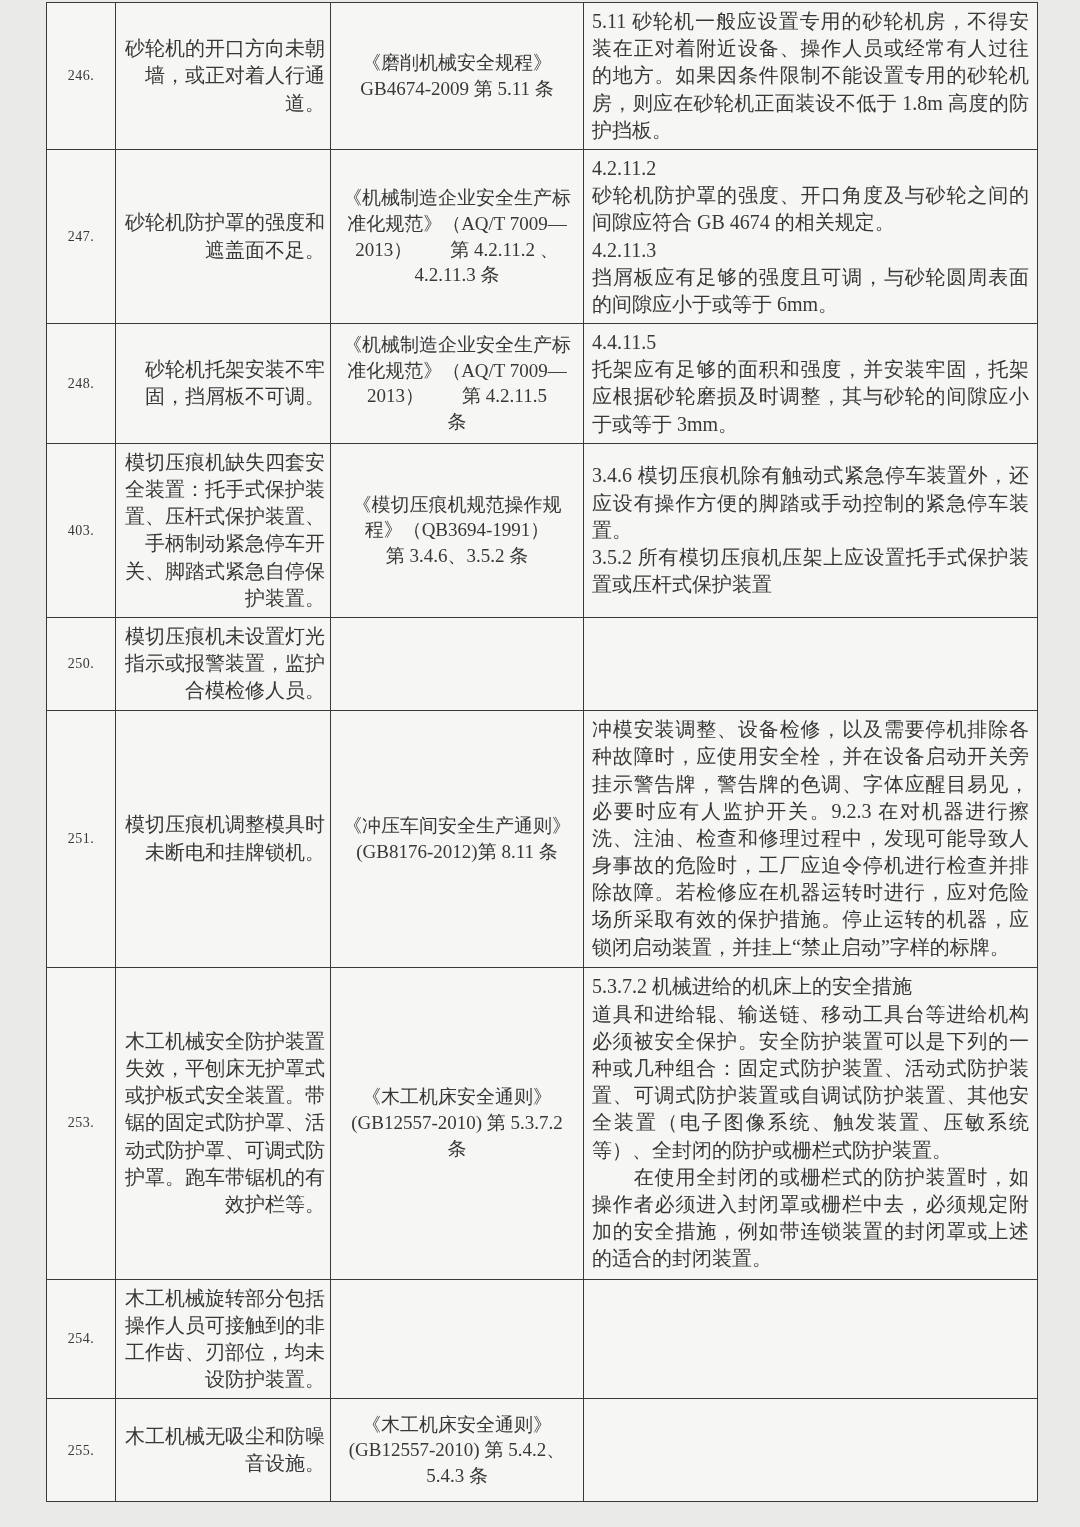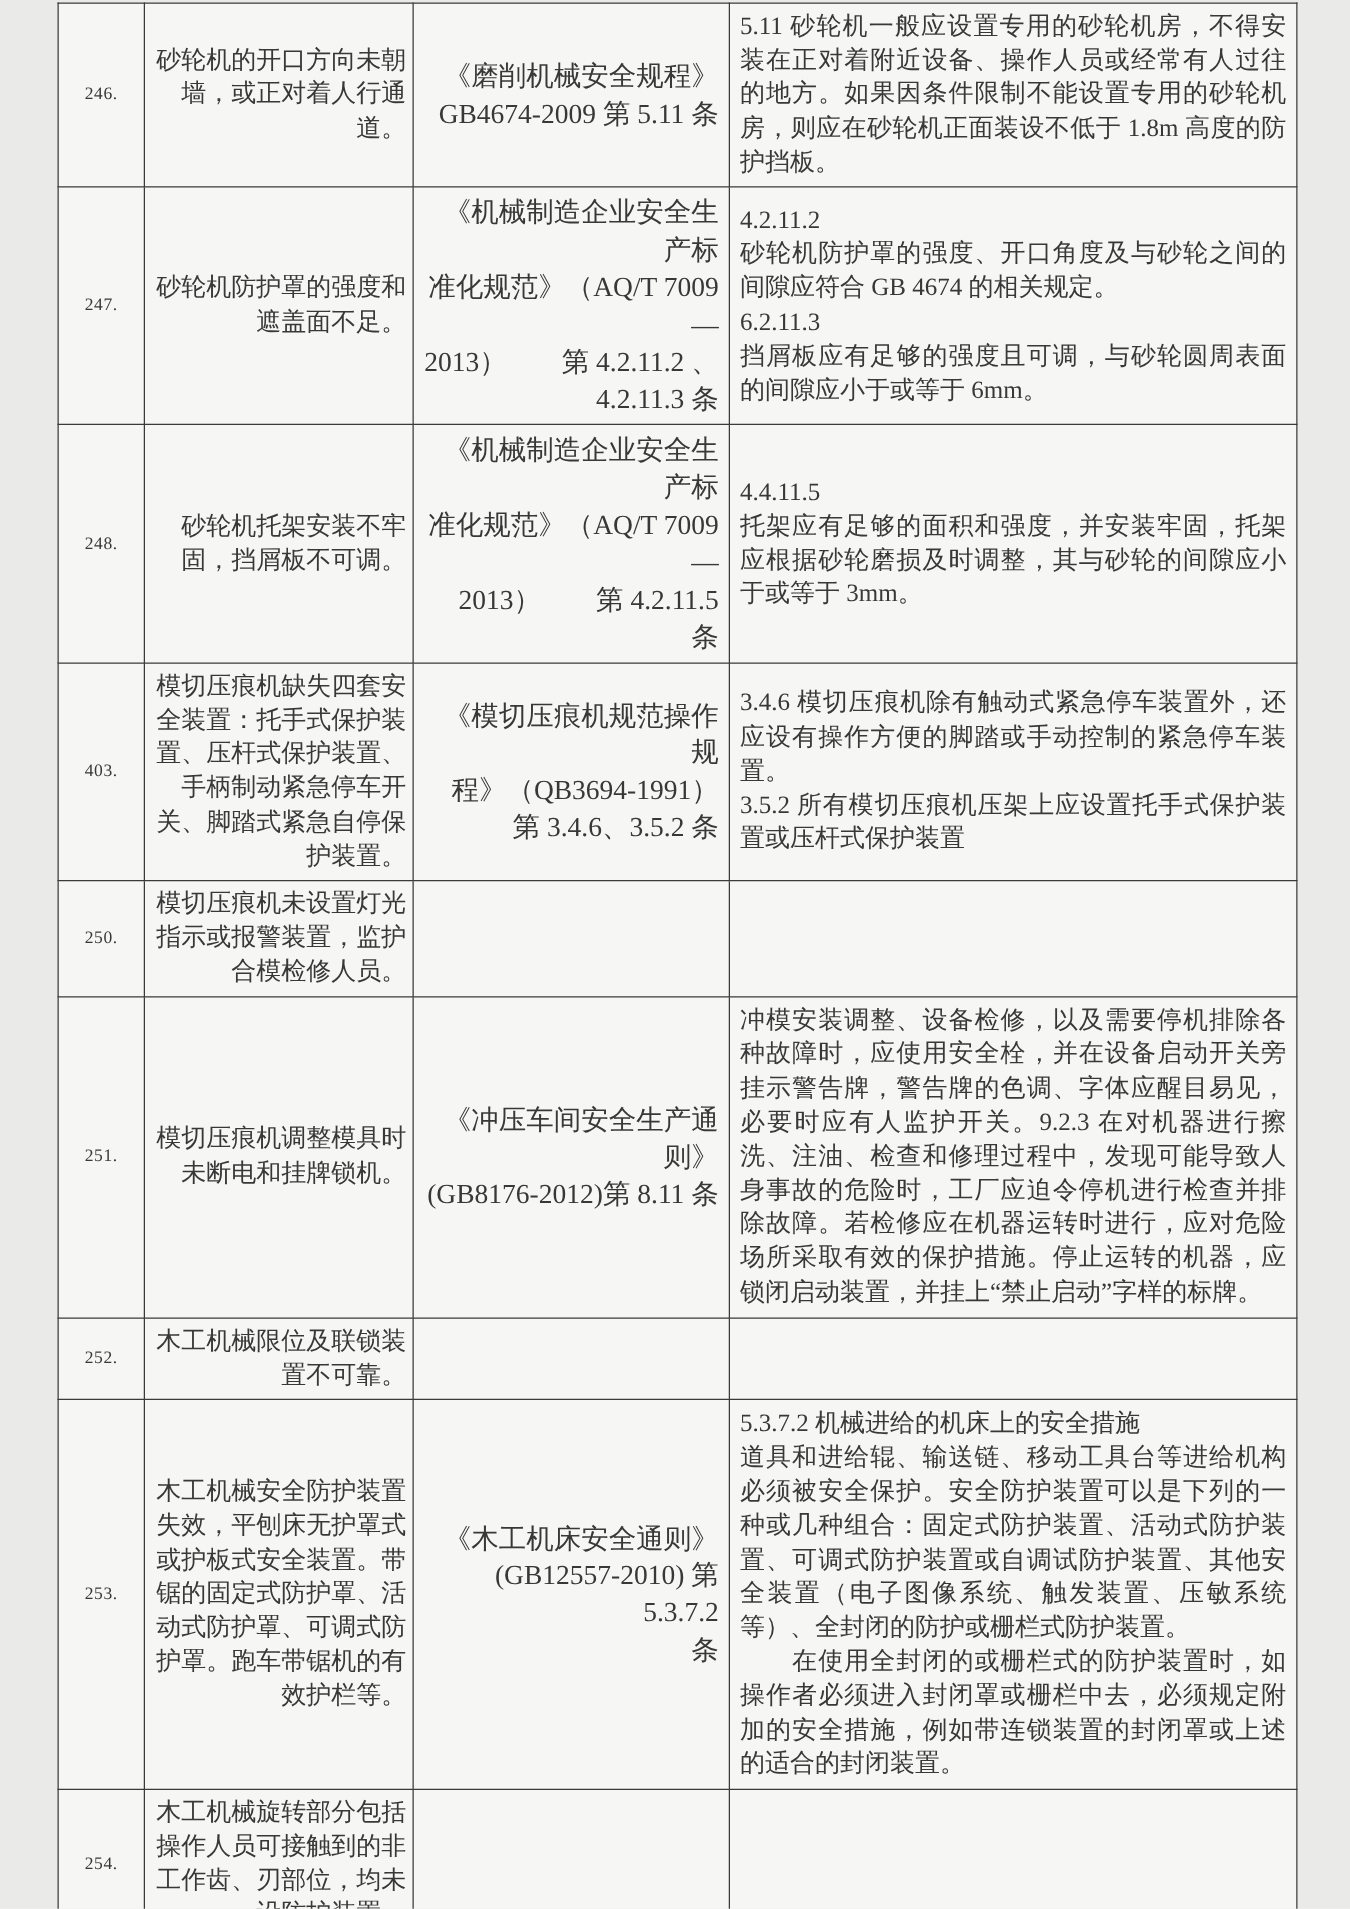--- a/index.html
+++ b/index.html
@@ -38,22 +38,22 @@
   td.num{
     text-align:center;
     font-size:14px;
     letter-spacing:0.5px;
   }
   td.issue{
     text-align:right;
     padding:5px 5px;
   }
   td.ref{
-    text-align:right;
-    font-size:22px;
+    text-align:center;
+    font-size:19px;
     white-space:pre-wrap;
   }
   td.detail{
     text-align:justify;
     white-space:pre-wrap;
   }
   
   tr.r0{height:116px;}
   tr.r1{height:168px;}
   tr.r2{height:112px;}
@@ -86,21 +86,21 @@
       </tr>
       <tr class="r1">
         <td class="num">247.</td>
         <td class="issue">砂轮机防护罩的强度和遮盖面不足。</td>
         <td class="ref">《机械制造企业安全生产标
 准化规范》（AQ/T 7009—
 2013）　　第 4.2.11.2 、
 4.2.11.3 条</td>
         <td class="detail">4.2.11.2
 砂轮机防护罩的强度、开口角度及与砂轮之间的间隙应符合 GB 4674 的相关规定。
-6.2.11.3
+4.2.11.3
 挡屑板应有足够的强度且可调，与砂轮圆周表面的间隙应小于或等于 6mm。</td>
       </tr>
       <tr class="r2">
         <td class="num">248.</td>
         <td class="issue">砂轮机托架安装不牢固，挡屑板不可调。</td>
         <td class="ref">《机械制造企业安全生产标
 准化规范》（AQ/T 7009—
 2013）　　第 4.2.11.5
 条</td>
         <td class="detail">4.4.11.5
@@ -121,26 +121,20 @@
         <td class="ref"></td>
         <td class="detail"></td>
       </tr>
       <tr class="r5">
         <td class="num">251.</td>
         <td class="issue">模切压痕机调整模具时未断电和挂牌锁机。</td>
         <td class="ref">《冲压车间安全生产通则》
 (GB8176-2012)第 8.11 条</td>
         <td class="detail">冲模安装调整、设备检修，以及需要停机排除各种故障时，应使用安全栓，并在设备启动开关旁挂示警告牌，警告牌的色调、字体应醒目易见，必要时应有人监护开关。9.2.3 在对机器进行擦洗、注油、检查和修理过程中，发现可能导致人身事故的危险时，工厂应迫令停机进行检查并排除故障。若检修应在机器运转时进行，应对危险场所采取有效的保护措施。停止运转的机器，应锁闭启动装置，并挂上“禁止启动”字样的标牌。</td>
       </tr>
-      <tr class="r6">
-        <td class="num">252.</td>
-        <td class="issue">木工机械限位及联锁装置不可靠。</td>
-        <td class="ref"></td>
-        <td class="detail"></td>
-      </tr>
       <tr class="r7">
         <td class="num">253.</td>
         <td class="issue">木工机械安全防护装置失效，平刨床无护罩式或护板式安全装置。带锯的固定式防护罩、活动式防护罩、可调式防护罩。跑车带锯机的有效护栏等。</td>
         <td class="ref">《木工机床安全通则》
 (GB12557-2010) 第 5.3.7.2
 条</td>
         <td class="detail">5.3.7.2 机械进给的机床上的安全措施
 道具和进给辊、输送链、移动工具台等进给机构必须被安全保护。安全防护装置可以是下列的一种或几种组合：固定式防护装置、活动式防护装置、可调式防护装置或自调试防护装置、其他安全装置（电子图像系统、触发装置、压敏系统等）、全封闭的防护或栅栏式防护装置。
 　　在使用全封闭的或栅栏式的防护装置时，如操作者必须进入封闭罩或栅栏中去，必须规定附加的安全措施，例如带连锁装置的封闭罩或上述的适合的封闭装置。</td>
       </tr>

